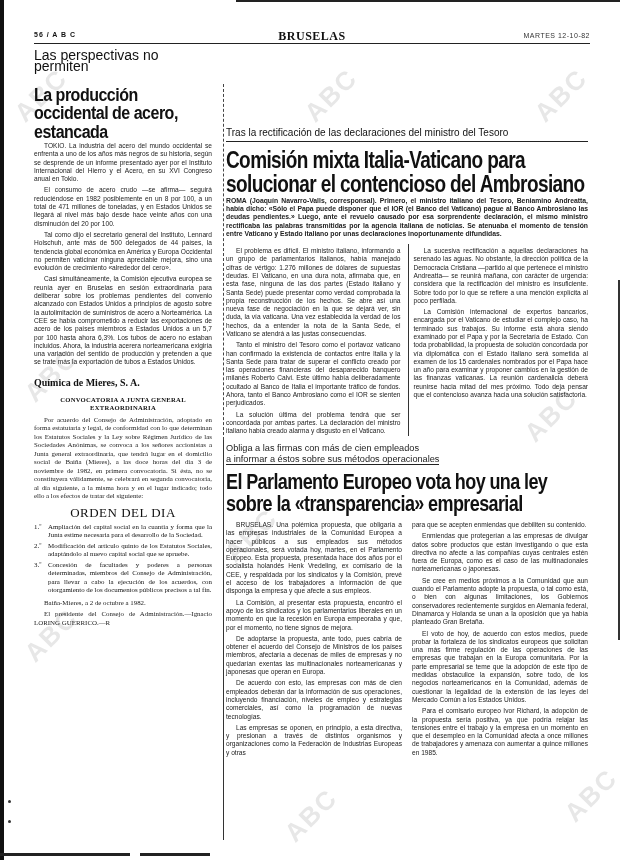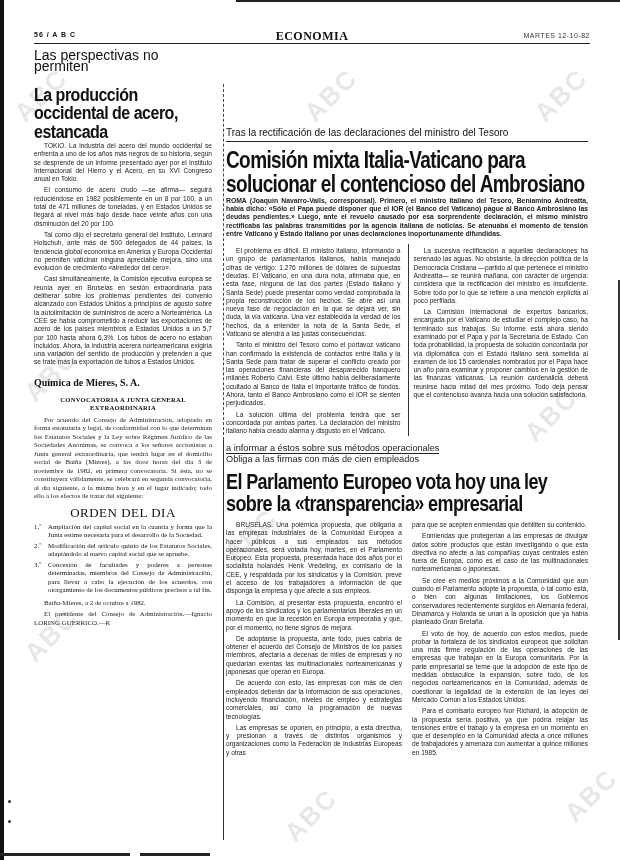--- a/index.html
+++ b/index.html
@@ -62,21 +62,21 @@
 <div class="watermark" style="left:530px; top:80px;">ABC</div>
 <div class="watermark" style="left:20px; top:360px;">ABC</div>
 <div class="watermark" style="left:520px; top:400px;">ABC</div>
 <div class="watermark" style="left:20px; top:620px;">ABC</div>
 <div class="watermark" style="left:220px; top:520px;">ABC</div>
 <div class="watermark" style="left:280px; top:800px;">ABC</div>
 <div class="watermark" style="left:560px; top:780px;">ABC</div>
 
 <header class="masthead">
   <span class="mh-left">56 / A B C</span>
-  <div class="mh-center">ECONOMIA</div>
+  <div class="mh-center">BRUSELAS</div>
   <span class="mh-right">MARTES 12-10-82</span>
 </header>
 
 <section class="col-left">
   <div class="kicker">Las perspectivas no permiten</div>
   <h2 class="headline-left">La producción occidental de acero, estancada</h2>
   <div class="body-text" style="margin-top:8px;">
     <p>TOKIO. La industria del acero del mundo occidental se enfrenta a uno de los años más negros de su historia, según se desprende de un informe presentado ayer por el Instituto Internacional del Hierro y el Acero, en su XVI Congreso anual en Tokio.</p>
     <p>El consumo de acero crudo —se afirma— seguirá reduciéndose en 1982 posiblemente en un 8 por 100, a un total de 471 millones de toneladas, y en Estados Unidos se llegará al nivel más bajo desde hace veinte años con una disminución del 20 por 100.</p>
     <p>Tal como dijo el secretario general del Instituto, Lennard Holschuh, ante más de 500 delegados de 44 países, la tendencia global económica en América y Europa Occidental no permiten vaticinar ninguna apreciable mejora, sino una evolución de crecimiento «alrededor del cero».</p>
@@ -127,22 +127,22 @@
     </div>
     <div class="c bordered">
       <p>La sucesiva rectificación a aquellas declaraciones ha serenado las aguas. No obstante, la dirección política de la Democracia Cristiana —partido al que pertenece el ministro Andreatta— se reunirá mañana, con carácter de urgencia: considera que la rectificación del ministro es insuficiente. Sobre todo por lo que se refiere a una mención explícita al poco perfilada.</p>
       <p>La Comisión internacional de expertos bancarios, encargada por el Vaticano de estudiar el complejo caso, ha terminado sus trabajos. Su informe está ahora siendo examinado por el Papa y por la Secretaría de Estado. Con toda probabilidad, la propuesta de solución concordada por vía diplomática con el Estado italiano será sometida al examen de los 15 cardenales nombrados por el Papa hace un año para examinar y proponer cambios en la gestión de las finanzas vaticanas. La reunión cardenalicia deberá reunirse hacia mitad del mes próximo. Todo deja pensar que el contencioso avanza hacia una solución satisfactoria.</p>
     </div>
   </div>
 </article>
 
 <div class="art-bot-box"></div>
 <article class="art-bot">
+  <div class="kicker3">Obliga a las firmas con más de cien empleados</div>
   <div class="kicker3"><span class="u">a informar a éstos sobre sus métodos operacionales</span></div>
-  <div class="kicker3">Obliga a las firmas con más de cien empleados</div>
   <h1 class="headline-big2">El Parlamento Europeo vota hoy una ley sobre la «transparencia» empresarial</h1>
   <div class="cols2 body-text">
     <div class="c">
       <p>BRUSELAS. Una polémica propuesta, que obligaría a las empresas industriales de la Comunidad Europea a hacer públicos a sus empleados sus métodos operacionales, será votada hoy, martes, en el Parlamento Europeo. Esta propuesta, presentada hace dos años por el socialista holandés Henk Vredeling, ex comisario de la CEE, y respaldada por los sindicatos y la Comisión, prevé el acceso de los trabajadores a información de que disponga la empresa y que afecte a sus empleos.</p>
       <p>La Comisión, al presentar esta propuesta, encontró el apoyo de los sindicatos y los parlamentarios liberales en un momento en que la recesión en Europa empeoraba y que, por el momento, no tiene signos de mejora.</p>
       <p>De adoptarse la propuesta, ante todo, pues cabría de obtener el acuerdo del Consejo de Ministros de los países miembros, afectaría a decenas de miles de empresas y no quedarían exentas las multinacionales norteamericanas y japonesas que operan en Europa.</p>
       <p>De acuerdo con esto, las empresas con más de cien empleados deberán dar la información de sus operaciones, incluyendo financiación, niveles de empleo y estrategias comerciales, así como la programación de nuevas tecnologías.</p>
       <p>Las empresas se oponen, en principio, a esta directiva, y presionan a través de distintos organismos y organizaciones como la Federación de Industrias Europeas y otras</p>
     </div>
     <div class="c">

